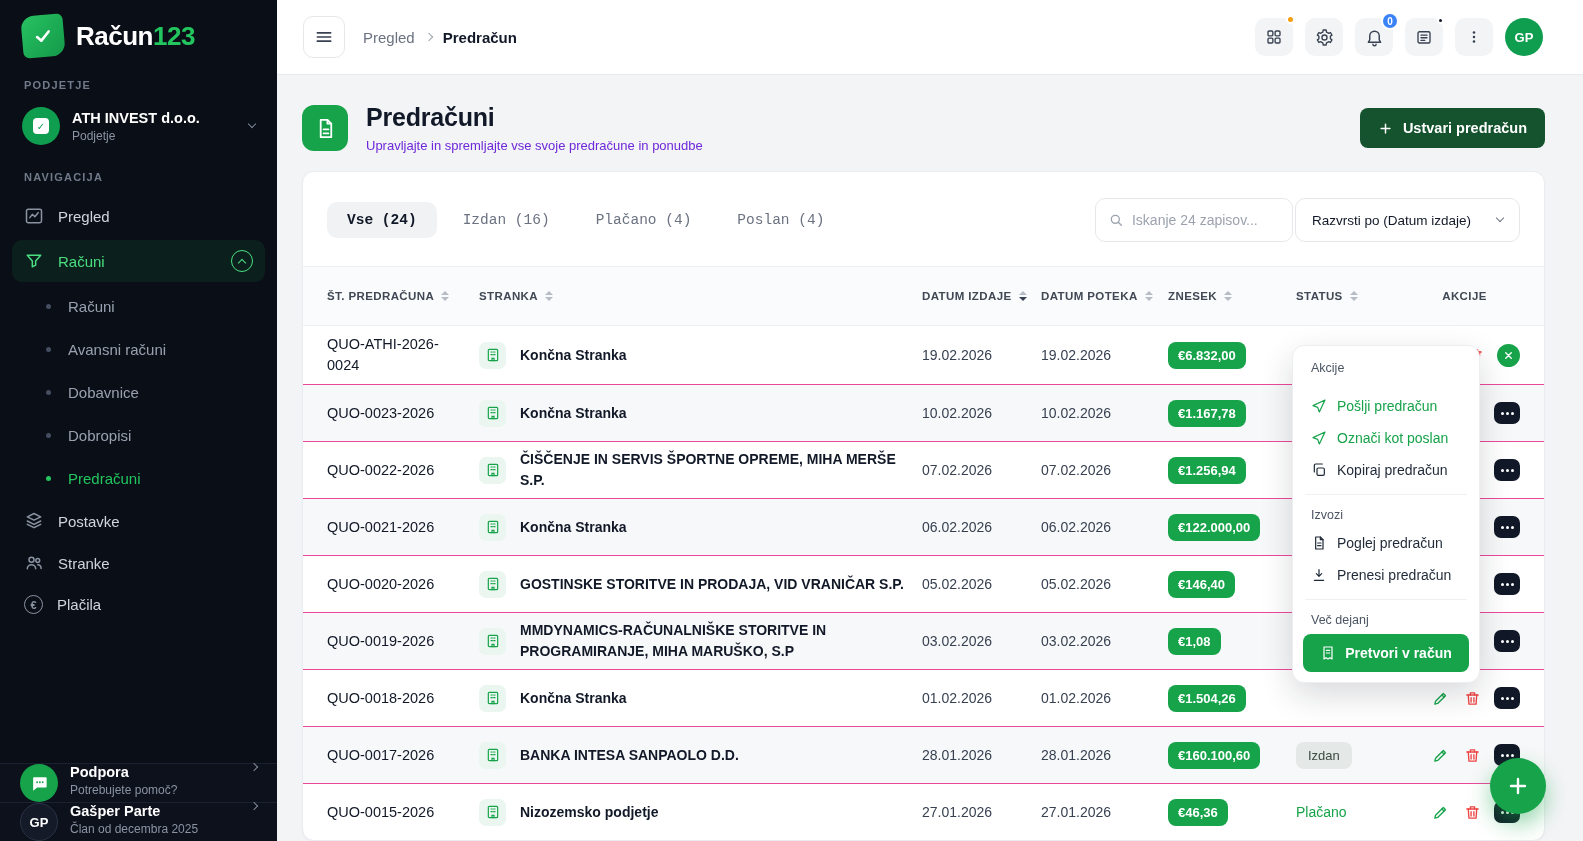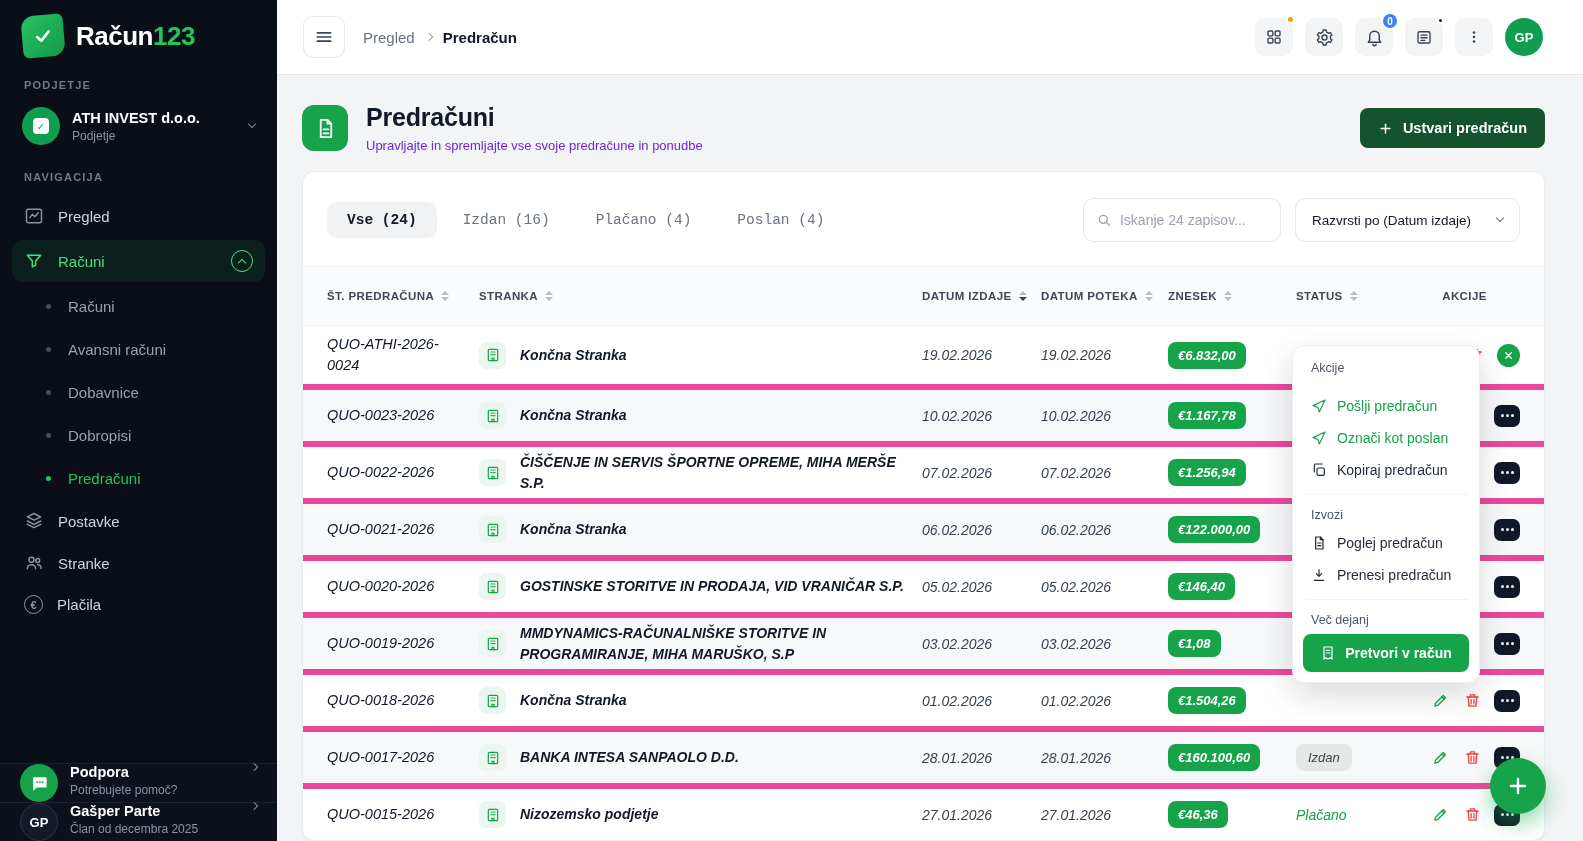--- a/index.html
+++ b/index.html
@@ -65,37 +65,37 @@
   .page-ic { width:46px; height:46px; border-radius:12px; background:#16a34a; display:flex; align-items:center; justify-content:center; color:#fff; margin-right:18px; flex-shrink:0; }
   .page-title { font-size:25px; font-weight:700; color:#111827; letter-spacing:-0.2px; }
   .page-sub { font-size:13px; color:#6d28d9; margin-top:6px; }
   .create-btn { margin-left:auto; height:40px; background:#14532d; color:#fff; border:none; border-radius:8px; font-size:14.5px; font-weight:600; display:flex; align-items:center; gap:10px; padding:0 18px; cursor:pointer; font-family:inherit; }
 
   .card { margin:18px 38px 0 25px; background:#fff; border:1px solid #eaecef; border-radius:12px; height:720px; box-shadow:0 1px 2px rgba(16,24,40,.04); overflow:hidden; }
   .card-head { display:flex; align-items:center; padding:26px 24px 24px; }
   .tabs { display:flex; gap:6px; align-items:center; }
   .tab { padding:10px 20px; border-radius:10px; font-size:14.5px; color:#6b7280; cursor:pointer; background:none; border:none; font-family:Liberation Mono, monospace; }
   .tab.active { background:#f1f2f4; color:#111827; font-weight:700; }
-  .head-right { margin-left:auto; display:flex; gap:14px;border-radius:9px; }
+  .head-right { margin-left:auto; display:flex; gap:2px;border-radius:9px; }
   .search-box { width:198px; height:44px; border:1px solid #e5e7eb; border-radius:10px; display:flex; align-items:center; gap:8px; padding:0 12px; color:#9ca3af; background:#fff; }
   .search-box input { border:none; outline:none; flex:1; min-width:0; font-size:14px; font-family:inherit; color:#111827; background:transparent; }
   .search-box input::placeholder { color:#9ca3af; }
   .sort-box { height:44px; border:1px solid #e5e7eb; border-radius:10px; display:flex; align-items:center; gap:26px; padding:0 16px; font-size:13.5px; color:#111827; background:#fff; cursor:pointer; }
   .sort-box .chv { color:#6b7280; }
 
   .thead, .trow { display:grid; grid-template-columns:152px 443px 119px 127px 128px 113px 1fr; padding:0 24px; align-items:center; }
   .thead { background:#fafbfc; border-top:1px solid #eef0f3; border-bottom:1px solid #eef0f3; min-height:60px; }
   .th { display:flex; align-items:center; gap:7px; font-size:11.5px; font-weight:700; color:#3f4854; letter-spacing:.4px; line-height:1.45; padding-right:10px; cursor:pointer; }
   .th.center { justify-content:center; padding-right:0; }
   .carets { display:inline-flex; flex-direction:column; gap:2px; flex-shrink:0; }
   .carets .u { width:0; height:0; border-left:4px solid transparent; border-right:4px solid transparent; border-bottom:4px solid #b6bcc6; }
   .carets .d { width:0; height:0; border-left:4px solid transparent; border-right:4px solid transparent; border-top:4px solid #b6bcc6; }
   .carets.active .d { border-top-color:#374151; }
 
-  .trow { min-height:57px; border-bottom:6px solid #ec4899; font-size:14.5px; color:#1f2937;font-style:italic; }
+  .trow { min-height:57px; border-bottom:1px solid #ec4899; font-size:14.5px; color:#1f2937; }
   .trow.alt { background:#f7f8f9; }
   .c-num { padding:8px 12px 8px 0; word-break:break-word; line-height:1.45; color:#111827; }
   .c-client { display:flex; align-items:center; gap:14px; padding-right:18px; }
   .client-ic { width:27px; height:27px; border-radius:7px; background:#eaf6ef; display:flex; align-items:center; justify-content:center; color:#16a34a; flex-shrink:0; }
   .client-name { font-weight:700; color:#111827; font-size:14px; line-height:1.5; }
   .c-date { font-size:14px; color:#374151; }
   .amt-pill { display:inline-block; background:#16a34a; color:#fff; font-size:13px; font-weight:600; padding:6px 10px; border-radius:8px; white-space:nowrap; }
   .st-izdan { display:inline-block; background:#e4e8e6; color:#3c4a42; font-size:13px; padding:6px 12px; border-radius:8px; }
   .st-placano { color:#16a34a; font-size:14px; }
   .c-actions { display:flex; align-items:center; justify-content:flex-end; gap:11px; }

